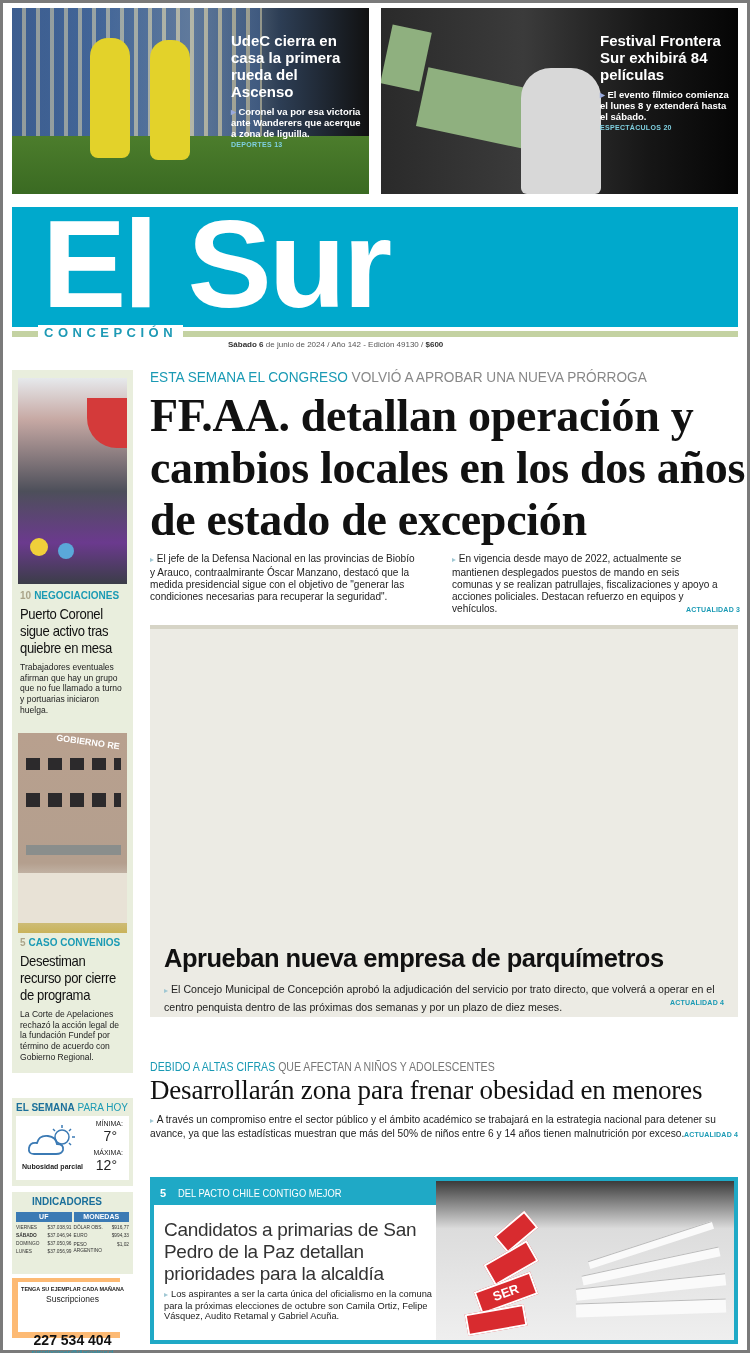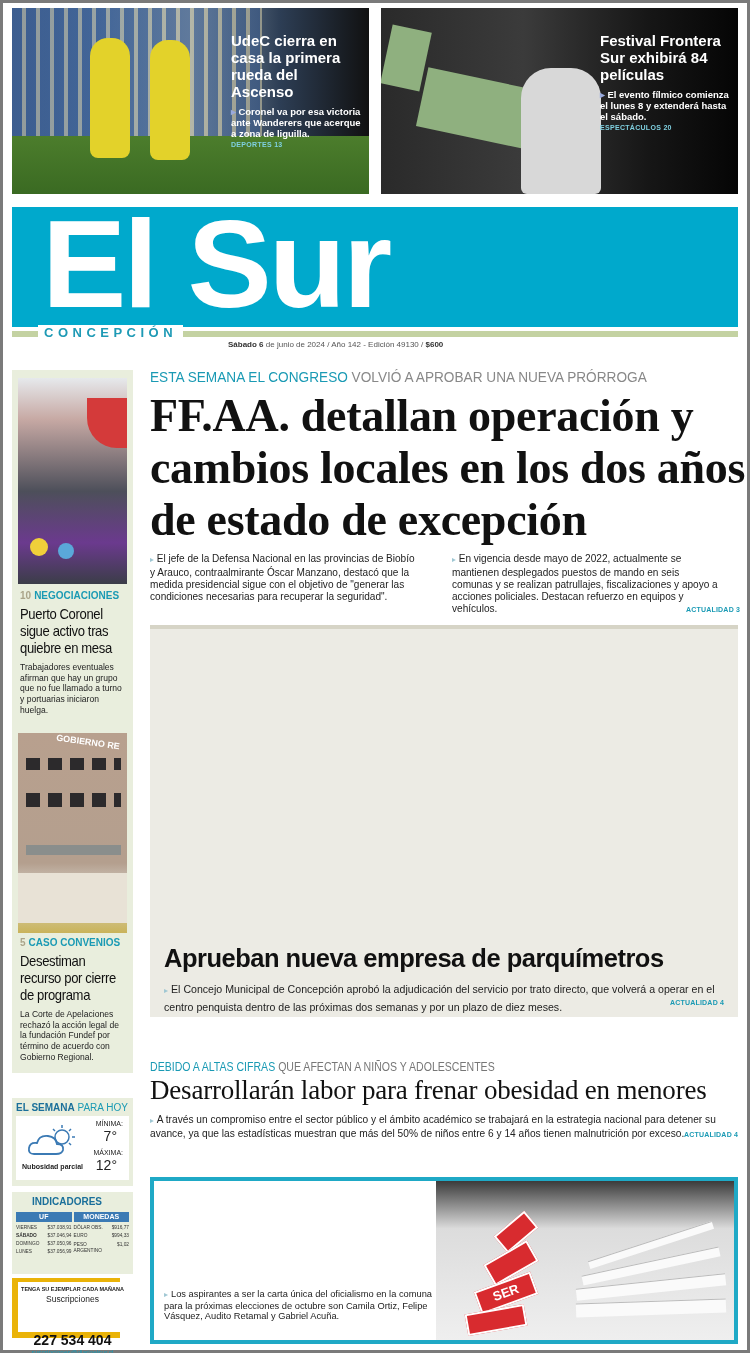--- a/index.html
+++ b/index.html
@@ -52,21 +52,21 @@
   .ind { position: absolute; left: 12px; top: 1192px; width: 121px; height: 82px; background: #e9eedd; }
   .ind-title { position: absolute; left: 20px; top: 4px; font-size: 10px; font-weight: 700; color: #1a6f9a; }
   .ind-table { position: absolute; left: 4px; top: 20px; width: 113px; }
   .ind-head { display: flex; gap: 2px; }
   .ind-head div { flex: 1; background: #3b7ab4; color: #fff; font-size: 7px; font-weight: 700; text-align: center; height: 10px; line-height: 10px; }
   .ind-rows { display: flex; gap: 2px; margin-top: 2px; }
   .ind-col { flex: 1; }
   .ind-row { display: flex; justify-content: space-between; font-size: 4.8px; line-height: 8px; color: #333; }
   .ind-row.bold span:first-child { font-weight: 700; }
 
-  .subs { position: absolute; left: 12px; top: 1278px; width: 108px; height: 60px; background: #eab308; }
+  .subs { position: absolute; left: 12px; top: 1278px; width: 108px; height: 60px; background: #fdba74; }
   .subs-inner { position: absolute; left: 6px; top: 4px; width: 109px; height: 50px; background: #fff; text-align: center; }
   .subs-kicker { font-size: 5.5px; font-weight: 700; margin-top: 4px; color: #222; }
   .subs-label { font-size: 8.5px; color: #222; margin-top: 2px; }
   .subs-phone { font-size: 14px; font-weight: 700; color: #111; line-height: 14px; margin-top: 29px; }
   .subs-mail { font-size: 6.5px; color: #1a9ab4; margin-top: 2px; }
 
   
   .lead-kicker { position: absolute; left: 150px; top: 368px; font-size: 15.5px; color: #888; transform: scaleX(.88); transform-origin: left; white-space: nowrap; }
   .lead-kicker .hl { color: #1a9ab4; }
   .lead-title { position: absolute; left: 150px; top: 390px; width: 600px; font-family: "Liberation Serif", serif; font-weight: 700; font-size: 46px; line-height: 52px; color: #111; letter-spacing: -.3px; }
@@ -254,25 +254,27 @@
 <div class="lead-col" style="left:452px;"><span class="arrow-mark">▸</span><span>En vigencia desde mayo de 2022, actualmente se mantienen desplegados puestos de mando en seis comunas y se realizan patrullajes, fiscalizaciones y apoyo a acciones policiales. Destacan refuerzo en equipos y vehículos.</span></div>
 <div class="section-tag" style="left:686px;top:606px;">ACTUALIDAD 3</div>
 
 <div class="photo-box">
   <div class="photo-title">Aprueban nueva empresa de parquímetros</div>
   <div class="photo-body"><span class="arrow-mark">▸</span><span>El Concejo Municipal de Concepción aprobó la adjudicación del servicio por trato directo, que volverá a operar en el centro penquista dentro de las próximas dos semanas y por un plazo de diez meses.</span></div>
   <div class="section-tag" style="left:520px;top:370px;">ACTUALIDAD 4</div>
 </div>
 
 <div class="ob-kicker"><span class="hl">DEBIDO A ALTAS CIFRAS</span><span> QUE AFECTAN A NIÑOS Y ADOLESCENTES</span></div>
-<div class="ob-title">Desarrollarán labor para frenar obesidad en menores</div>
+<div class="ob-title">Desarrollarán zona para frenar obesidad en menores</div>
 <div class="ob-body"><span class="arrow-mark">▸</span><span>A través un compromiso entre el sector público y el ámbito académico se trabajará en la estrategia nacional para detener su avance, ya que las estadísticas muestran que más del 50% de niños entre 6 y 14 años tienen malnutrición por exceso.</span></div>
 <div class="section-tag" style="left:684px;top:1131px;">ACTUALIDAD 4</div>
 
 <div class="bot-box">
+  <div class="bot-bar"><b>5</b><span>DEL PACTO CHILE CONTIGO MEJOR</span></div>
+  <div class="bot-title">Candidatos a primarias de San Pedro de la Paz detallan prioridades para la alcaldía</div>
   <div class="bot-body"><span class="arrow-mark">▸</span><span>Los aspirantes a ser la carta única del oficialismo en la comuna para la próximas elecciones de octubre son Camila Ortiz, Felipe Vásquez, Audito Retamal y Gabriel Acuña.</span></div>
   <div class="bot-img">
     <div class="paperstack" style="left:150px;top:60px;width:130px;height:8px;transform:rotate(-18deg);"></div>
     <div class="paperstack" style="left:145px;top:80px;width:140px;height:10px;transform:rotate(-12deg);"></div>
     <div class="paperstack" style="left:140px;top:100px;width:150px;height:12px;transform:rotate(-6deg);"></div>
     <div class="paperstack" style="left:140px;top:120px;width:150px;height:14px;transform:rotate(-2deg);"></div>
     <div class="ballot" style="left:60px;top:40px;width:40px;height:22px;transform:rotate(-40deg);"></div>
     <div class="ballot" style="left:50px;top:70px;width:50px;height:24px;transform:rotate(-30deg);"></div>
     <div class="ballot" style="left:40px;top:100px;width:60px;height:24px;transform:rotate(-20deg);color:#fff;font-size:13px;font-weight:700;text-align:center;line-height:20px;">SER</div>
     <div class="ballot" style="left:30px;top:128px;width:60px;height:22px;transform:rotate(-10deg);"></div>

